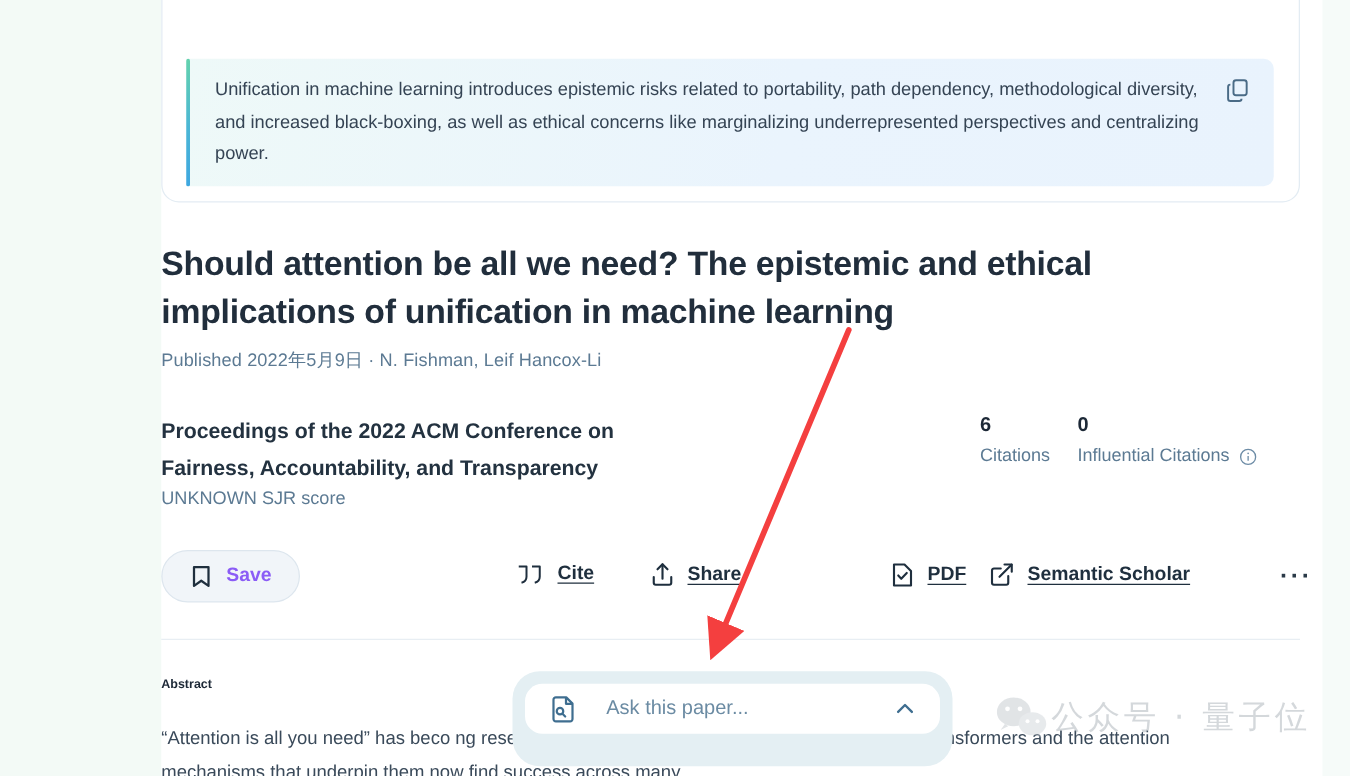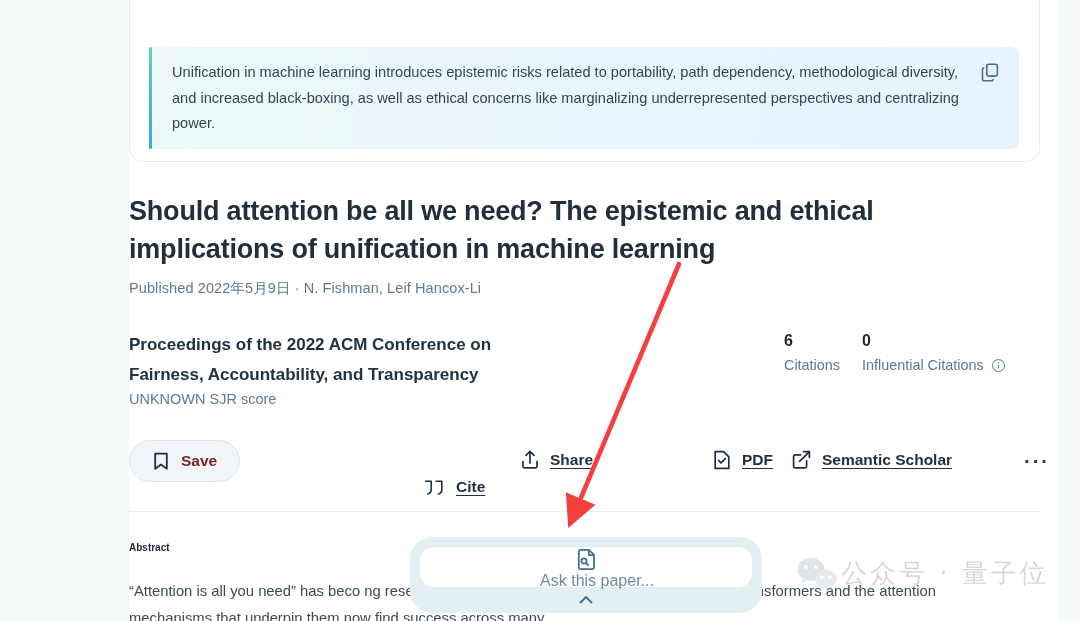--- a/index.html
+++ b/index.html
@@ -69,28 +69,28 @@
   .metric .num{font-size:16px;font-weight:700;color:#1c2836;line-height:22px;}
   .metric .lbl{font-size:14.4px;color:#5c7a93;line-height:26px;white-space:nowrap;display:flex;align-items:center;gap:7px;}
   .info-icon{width:15px;height:15px;display:inline-block;}
 
   
   .actionbar{position:absolute;left:129px;top:440px;width:911px;height:44px;}
   .save-pill{
     position:absolute;left:0;top:0;height:42px;padding:0 22px;
     display:flex;align-items:center;gap:11px;
     background:#f1f5f9;border:1px solid #dde6ee;border-radius:22px;
-    font-size:15.5px;font-weight:700;color:#7f1d1d;cursor:pointer;box-sizing:border-box;
+    font-size:15.5px;font-weight:700;color:#8b5cf6;cursor:pointer;box-sizing:border-box;
   }
   .act{
     position:absolute;top:9px;display:flex;align-items:center;gap:10px;cursor:pointer;
     font-size:15.5px;font-weight:700;color:#1f2f3e;
   }
   .act .txt{text-decoration:underline;text-underline-offset:3px;text-decoration-thickness:1.2px;}
-  .act-cite{left:293px;margin-top:28px;}
+  .act-cite{left:283px;}
   .act-share{left:391px;}
   .act-pdf{left:583px;}
   .act-ss{left:662px;}
   .dots{position:absolute;left:895px;top:12px;font-size:20px;color:#2b3a48;letter-spacing:2px;cursor:pointer;line-height:18px;font-weight:700;}
 
   
   .divider{position:absolute;left:129px;top:511px;width:911px;height:1px;background:#e8eef3;}
   .abstract-h{position:absolute;left:129px;top:542px;font-size:10px;font-weight:700;color:#1c2836;}
   .abstract-body{
     position:absolute;left:129px;top:578px;width:880px;
@@ -98,21 +98,21 @@
   }
 
   
   .ask-wrap{
     position:absolute;left:410px;top:537px;width:352px;height:76px;
     background:#e4eff3;border-radius:22px;
   }
   .ask-pill{
     position:absolute;left:10px;top:10px;width:332px;height:40px;
     background:#ffffff;border-radius:14px;
-    display:flex;align-items:center;padding:0 18px;box-sizing:border-box;cursor:text;flex-direction:column;
+    display:flex;align-items:center;padding:0 18px;box-sizing:border-box;cursor:text;
   }
   .ask-icon{width:25px;height:25px;flex:none;}
   .ask-text{margin-left:22px;font-size:16px;color:#6b8ba3;flex:1;}
   .ask-chev{width:20px;height:20px;flex:none;cursor:pointer;}
 
   
   .arrow{position:absolute;left:0;top:0;width:1080px;height:621px;pointer-events:none;}
 
   
   .watermark{

